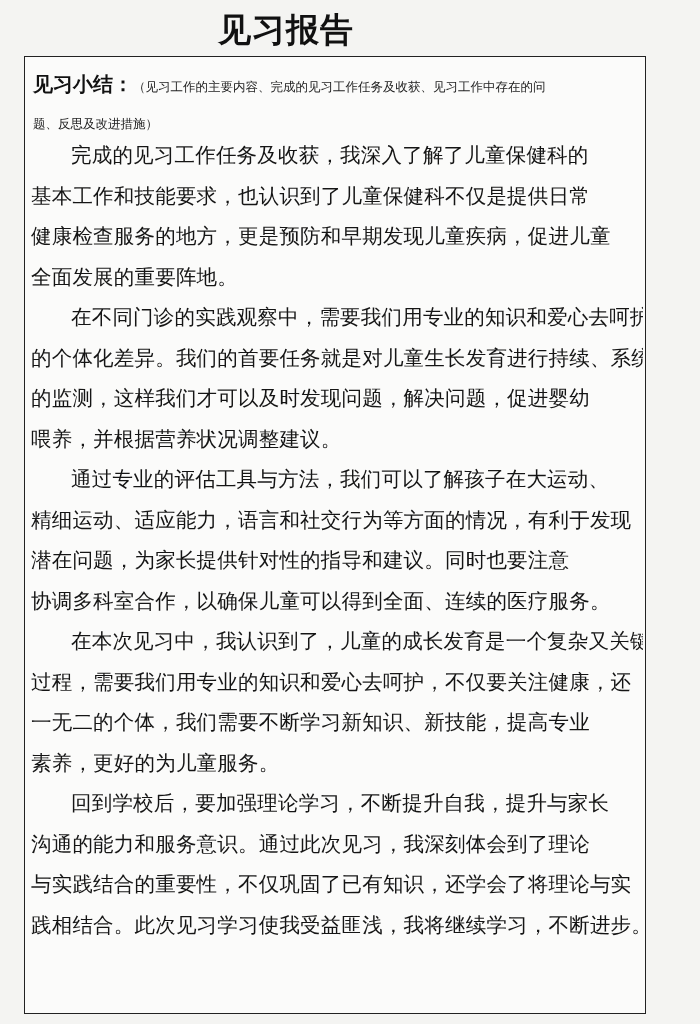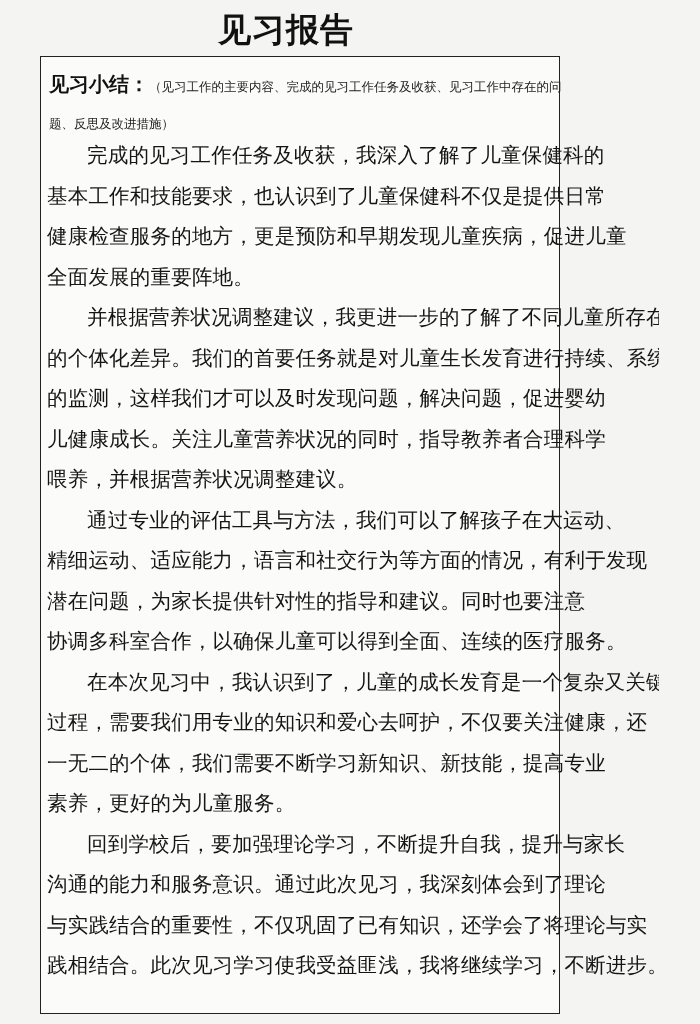--- a/index.html
+++ b/index.html
@@ -22,23 +22,23 @@
     width: 572px;
     text-align: center;
     font-size: 33px;
     font-weight: bold;
     letter-spacing: 1px;
     line-height: 40px;
     color: #111;
   }
   .report-box {
     position: absolute;
-    left: 40px;
+    left: 24px;
     top: 56px;
-    width: 520px;
+    width: 622px;
     height: 958px;
     border: 1.5px solid #222;
     background: #fbfbfa;
     box-sizing: border-box;
   }
   .summary-header {
     position: absolute;
     left: 8px;
     top: 10px;
     width: 606px;
@@ -95,24 +95,23 @@
   </div>
 
   <div class="handwriting">
     <div class="hw-para">
       <span class="hw-line indent">完成的见习工作任务及收获，我深入了解了儿童保健科的</span>
       <span class="hw-line">基本工作和技能要求，也认识到了儿童保健科不仅是提供日常</span>
       <span class="hw-line">健康检查服务的地方，更是预防和早期发现儿童疾病，促进儿童</span>
       <span class="hw-line">全面发展的重要阵地。</span>
     </div>
     <div class="hw-para">
-      <span class="hw-line indent">并根据营养状况调整建议，我更进一步的了解了不同儿童所存在</span>
+      <span class="hw-line indent">在不同门诊的实践观察中，需要我们用专业的知识和爱心去呵护</span>
       <span class="hw-line">的个体化差异。我们的首要任务就是对儿童生长发育进行持续、系统</span>
       <span class="hw-line">的监测，这样我们才可以及时发现问题，解决问题，促进婴幼</span>
-      <span class="hw-line">儿健康成长。关注儿童营养状况的同时，指导教养者合理科学</span>
       <span class="hw-line">喂养，并根据营养状况调整建议。</span>
     </div>
     <div class="hw-para">
       <span class="hw-line indent">通过专业的评估工具与方法，我们可以了解孩子在大运动、</span>
       <span class="hw-line">精细运动、适应能力，语言和社交行为等方面的情况，有利于发现</span>
       <span class="hw-line">潜在问题，为家长提供针对性的指导和建议。同时也要注意</span>
       <span class="hw-line">协调多科室合作，以确保儿童可以得到全面、连续的医疗服务。</span>
     </div>
     <div class="hw-para">
       <span class="hw-line indent">在本次见习中，我认识到了，儿童的成长发育是一个复杂又关键的</span>

